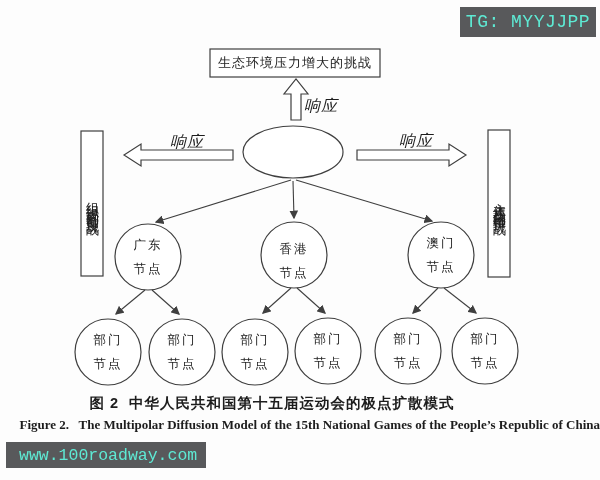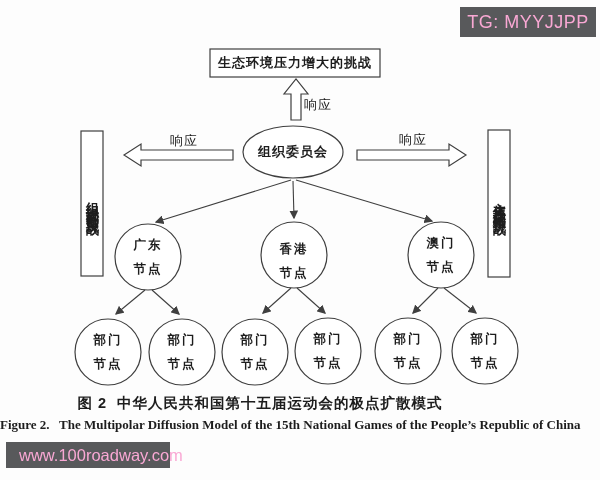--- a/index.html
+++ b/index.html
@@ -6,57 +6,57 @@
   .stage {
     position: relative;
     width: 600px;
     height: 480px;
     background: #fdfdfd;
     font-family: "Liberation Serif", serif;
     color: #1d1d1d;
     overflow: hidden;
   }
   .stage svg { position: absolute; left: 0; top: 0; }
-  .lbl { position: absolute; display: flex; align-items: center; justify-content: center; font-weight: bold; }
+  .lbl { position: absolute; display: flex; align-items: center; justify-content: center; }
   .box-label { font-size: 13px; letter-spacing: 1px; }
   .node-label {
     font-size: 12.5px;
     line-height: 24px;
     text-align: center;
     white-space: pre-line;
     letter-spacing: 2px;
   }
   .vert-label {
     font-size: 13px;
     writing-mode: vertical-rl;
     text-orientation: upright;
     letter-spacing: 2.5px;
   }
-  .respond { position: absolute; font-size: 13px; letter-spacing: 1px; }
+  .respond { position: absolute; font-size: 16px; letter-spacing: 1px; font-style: italic; }
   .caption-zh {
-    position: absolute; left: 4px; top: 394px; width: 512px;
+    position: absolute; left: 16px; top: 394px; width: 512px;
     text-align: center; font-size: 14.5px; font-weight: bold;
     font-family: "Liberation Sans", sans-serif; letter-spacing: 1px;
     white-space: pre;
   }
   .caption-en {
     position: absolute; left: 0; top: 417px; width: 600px;
-    text-align: left; font-size: 13px; font-weight: bold;
+    text-align: right; font-size: 13px; font-weight: bold;
     font-family: "Liberation Serif", serif;
     white-space: pre;
   }
   .badge {
     position: absolute;
-    background: #58595b; color: #f9a8d4;
-    font-family: Liberation Sans, sans-serif;
+    background: #58595b; color: #5eead4;
+    font-family: Liberation Mono, monospace;
     display: flex; align-items: center;
     box-sizing: border-box;
   }
   .tg-badge { left: 460px; top: 7px; width: 136px; height: 30px; font-size: 18px; justify-content: center; letter-spacing: 0.5px; }
-  .site-badge { left: 6px; top: 442px; width: 164px; height: 26px; font-size: 16.5px; padding-left: 13px; justify-content: flex-start; }
+  .site-badge { left: 6px; top: 442px; width: 200px; height: 26px; font-size: 16.5px; padding-left: 13px; justify-content: flex-start; }
 </style>
 </head>
 <body>
 
 <div class="stage">
 
   <svg width="600" height="480" viewBox="0 0 600 480">
     <defs>
       <marker id="ah" viewBox="0 0 10 10" refX="8.5" refY="5" markerWidth="8" markerHeight="8" orient="auto-start-reverse">
         <path d="M0,0 L10,5 L0,10 z" fill="#3f3f3f"></path>
@@ -99,21 +99,20 @@
   <div class="lbl box-label" style="left:210px; top:49px; width:170px; height:28px;">生态环境压力增大的挑战</div>
 
   <div class="lbl vert-label" style="left:81px; top:131px; width:22px; height:145px;">组织设置的制度挑战</div>
 
   <div class="lbl vert-label" style="left:488px; top:130px; width:22px; height:147px;">主体权益的维护挑战</div>
 
   <div class="respond" style="left:304px; top:96px;">响应</div>
   <div class="respond" style="left:170px; top:132px;">响应</div>
   <div class="respond" style="left:399px; top:131px;">响应</div>
 
-  <div class="lbl box-label" style="left:243px; top:127px; width:100px; height:50px;">组织委员会</div>
 
   <div class="lbl node-label" style="left:115px; top:224px; width:66px; height:66px;">广东
 节点</div>
   <div class="lbl node-label" style="left:261px; top:228px; width:66px; height:66px;">香港
 节点</div>
   <div class="lbl node-label" style="left:408px; top:222px; width:66px; height:66px;text-align:right;">澳门
 节点</div>
 
   <div class="lbl node-label" style="left:75px; top:319px; width:66px; height:66px;">部门
 节点</div>

